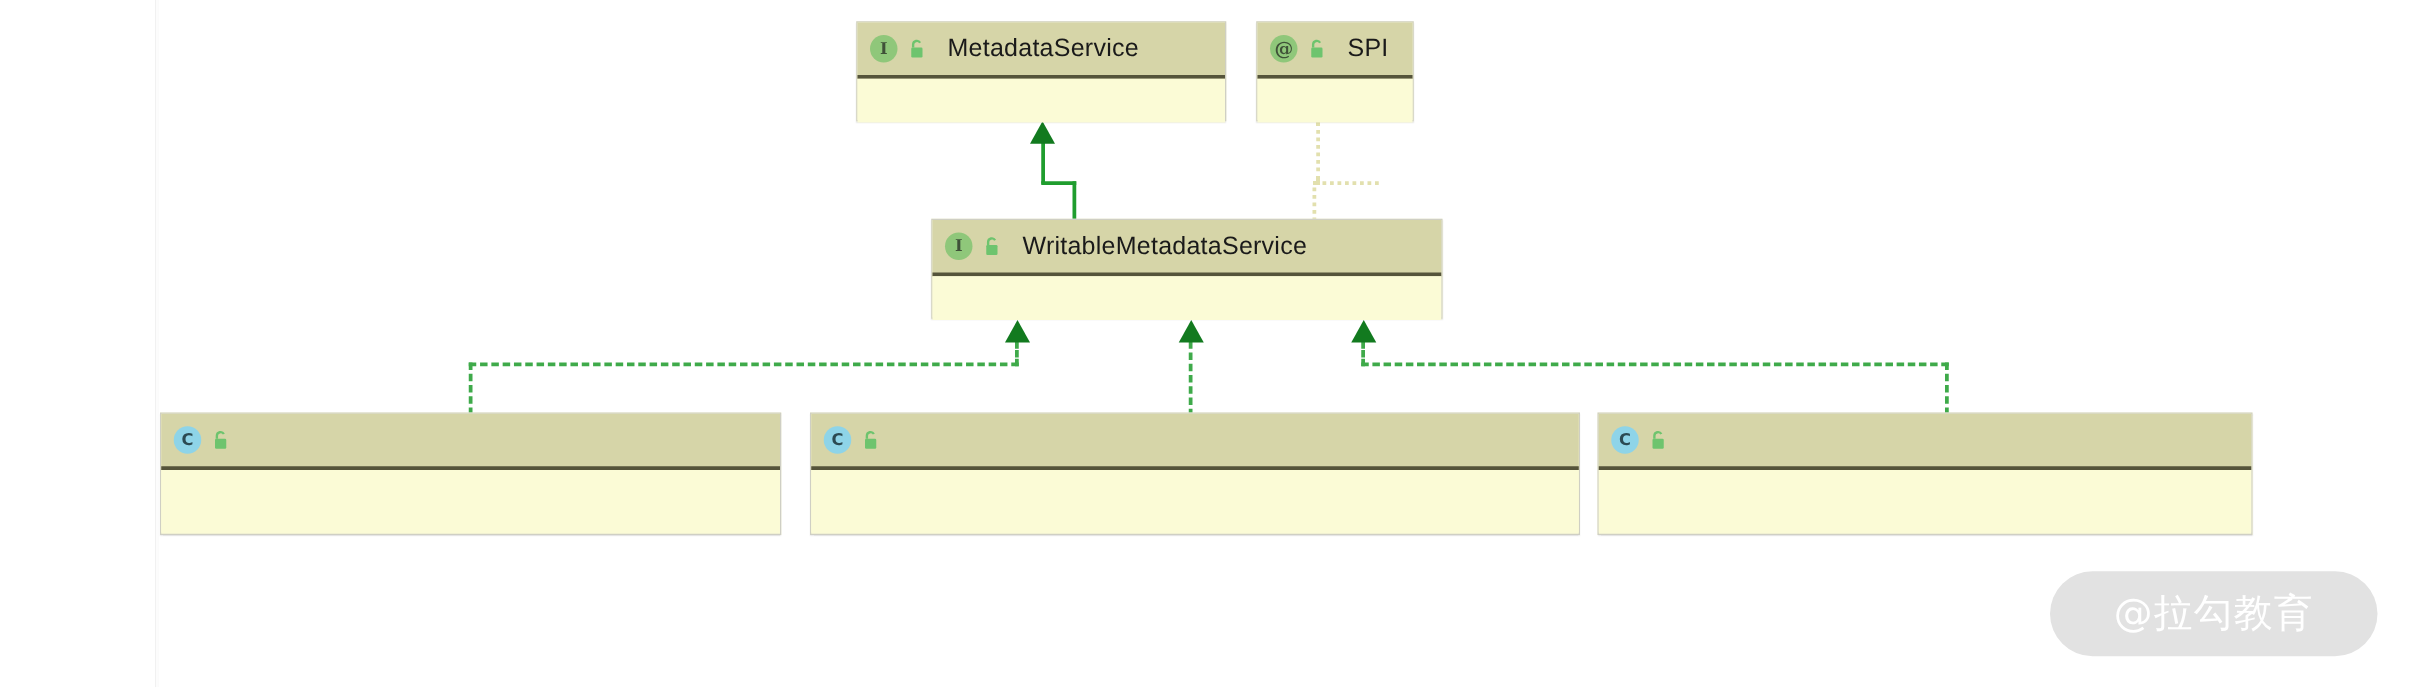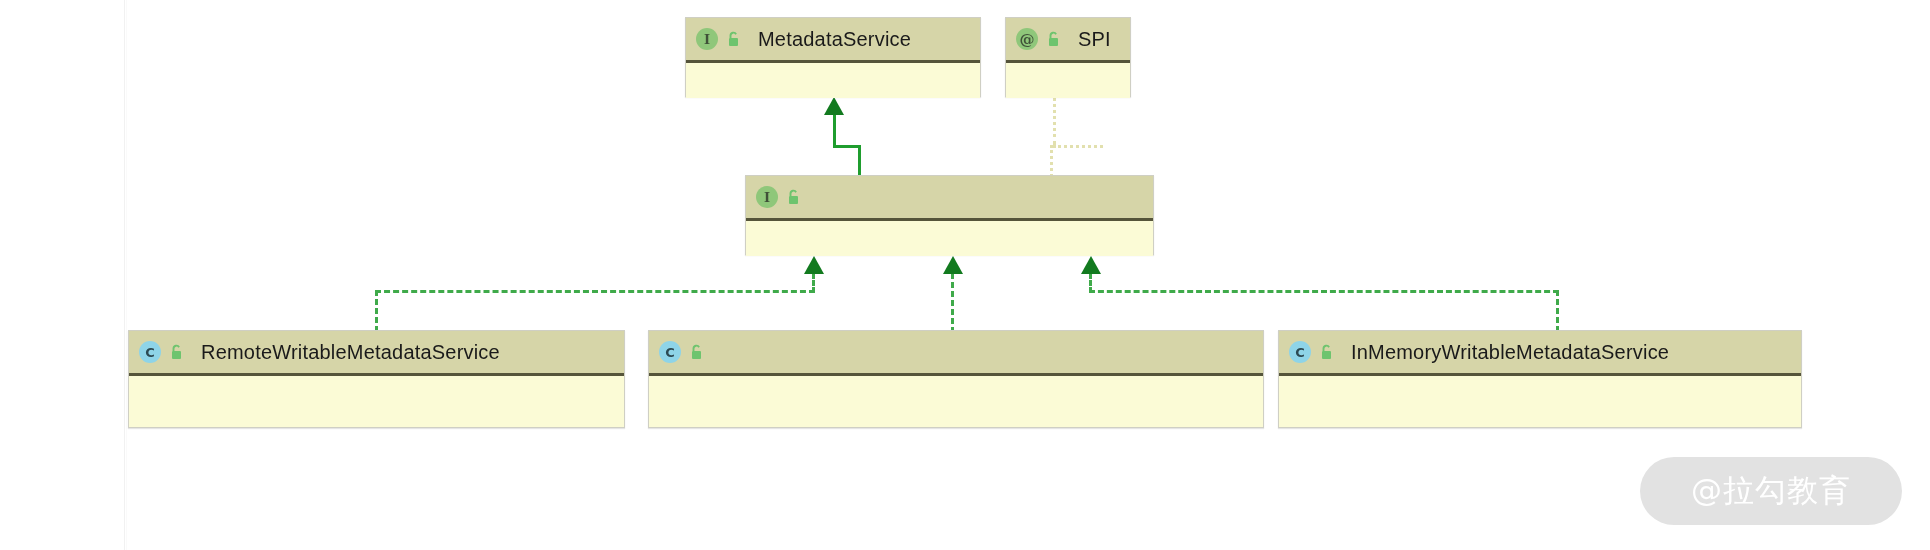--- a/index.html
+++ b/index.html
@@ -203,34 +203,34 @@
 
   <div class="uml-node" style="left:745px; top:175px; width:409px; height:80px;">
     <div class="uml-header">
       <span class="type-badge interface">I</span>
       <span class="vis-icon">
         <svg width="16" height="17" viewBox="0 0 16 17" aria-hidden="true">
           <path d="M4.5 7 V4.6 a3 3 0 0 1 5.6 -1.4" fill="none" stroke="#6ec46e" stroke-width="1.9"></path>
           <rect x="3" y="7" width="9" height="8" rx="1" fill="#6ec46e"></rect>
         </svg>
       </span>
+      <span class="uml-title">WritableMetadataService</span>
     </div>
     <div class="uml-body"></div>
   </div>
 
   <div class="uml-node" style="left:128px; top:330px; width:497px; height:98px;">
     <div class="uml-header">
       <span class="type-badge klass">C</span>
       <span class="vis-icon">
         <svg width="16" height="17" viewBox="0 0 16 17" aria-hidden="true">
           <path d="M4.5 7 V4.6 a3 3 0 0 1 5.6 -1.4" fill="none" stroke="#6ec46e" stroke-width="1.9"></path>
           <rect x="3" y="7" width="9" height="8" rx="1" fill="#6ec46e"></rect>
         </svg>
       </span>
-      <span class="uml-title">RemoteWritableMetadataService</span>
     </div>
     <div class="uml-body" style="height:50px;"></div>
   </div>
 
   <div class="uml-node" style="left:648px; top:330px; width:616px; height:98px;">
     <div class="uml-header">
       <span class="type-badge klass">C</span>
       <span class="vis-icon">
         <svg width="16" height="17" viewBox="0 0 16 17" aria-hidden="true">
           <path d="M4.5 7 V4.6 a3 3 0 0 1 5.6 -1.4" fill="none" stroke="#6ec46e" stroke-width="1.9"></path>
@@ -243,21 +243,20 @@
 
   <div class="uml-node" style="left:1278px; top:330px; width:524px; height:98px;">
     <div class="uml-header">
       <span class="type-badge klass">C</span>
       <span class="vis-icon">
         <svg width="16" height="17" viewBox="0 0 16 17" aria-hidden="true">
           <path d="M4.5 7 V4.6 a3 3 0 0 1 5.6 -1.4" fill="none" stroke="#6ec46e" stroke-width="1.9"></path>
           <rect x="3" y="7" width="9" height="8" rx="1" fill="#6ec46e"></rect>
         </svg>
       </span>
-      <span class="uml-title">InMemoryWritableMetadataService</span>
     </div>
     <div class="uml-body" style="height:50px;"></div>
   </div>
 
   <div class="watermark" style="left:1640px; top:457px; width:262px; height:68px;">
     <span>@拉勾教育</span>
   </div>
 
 </div>
 

